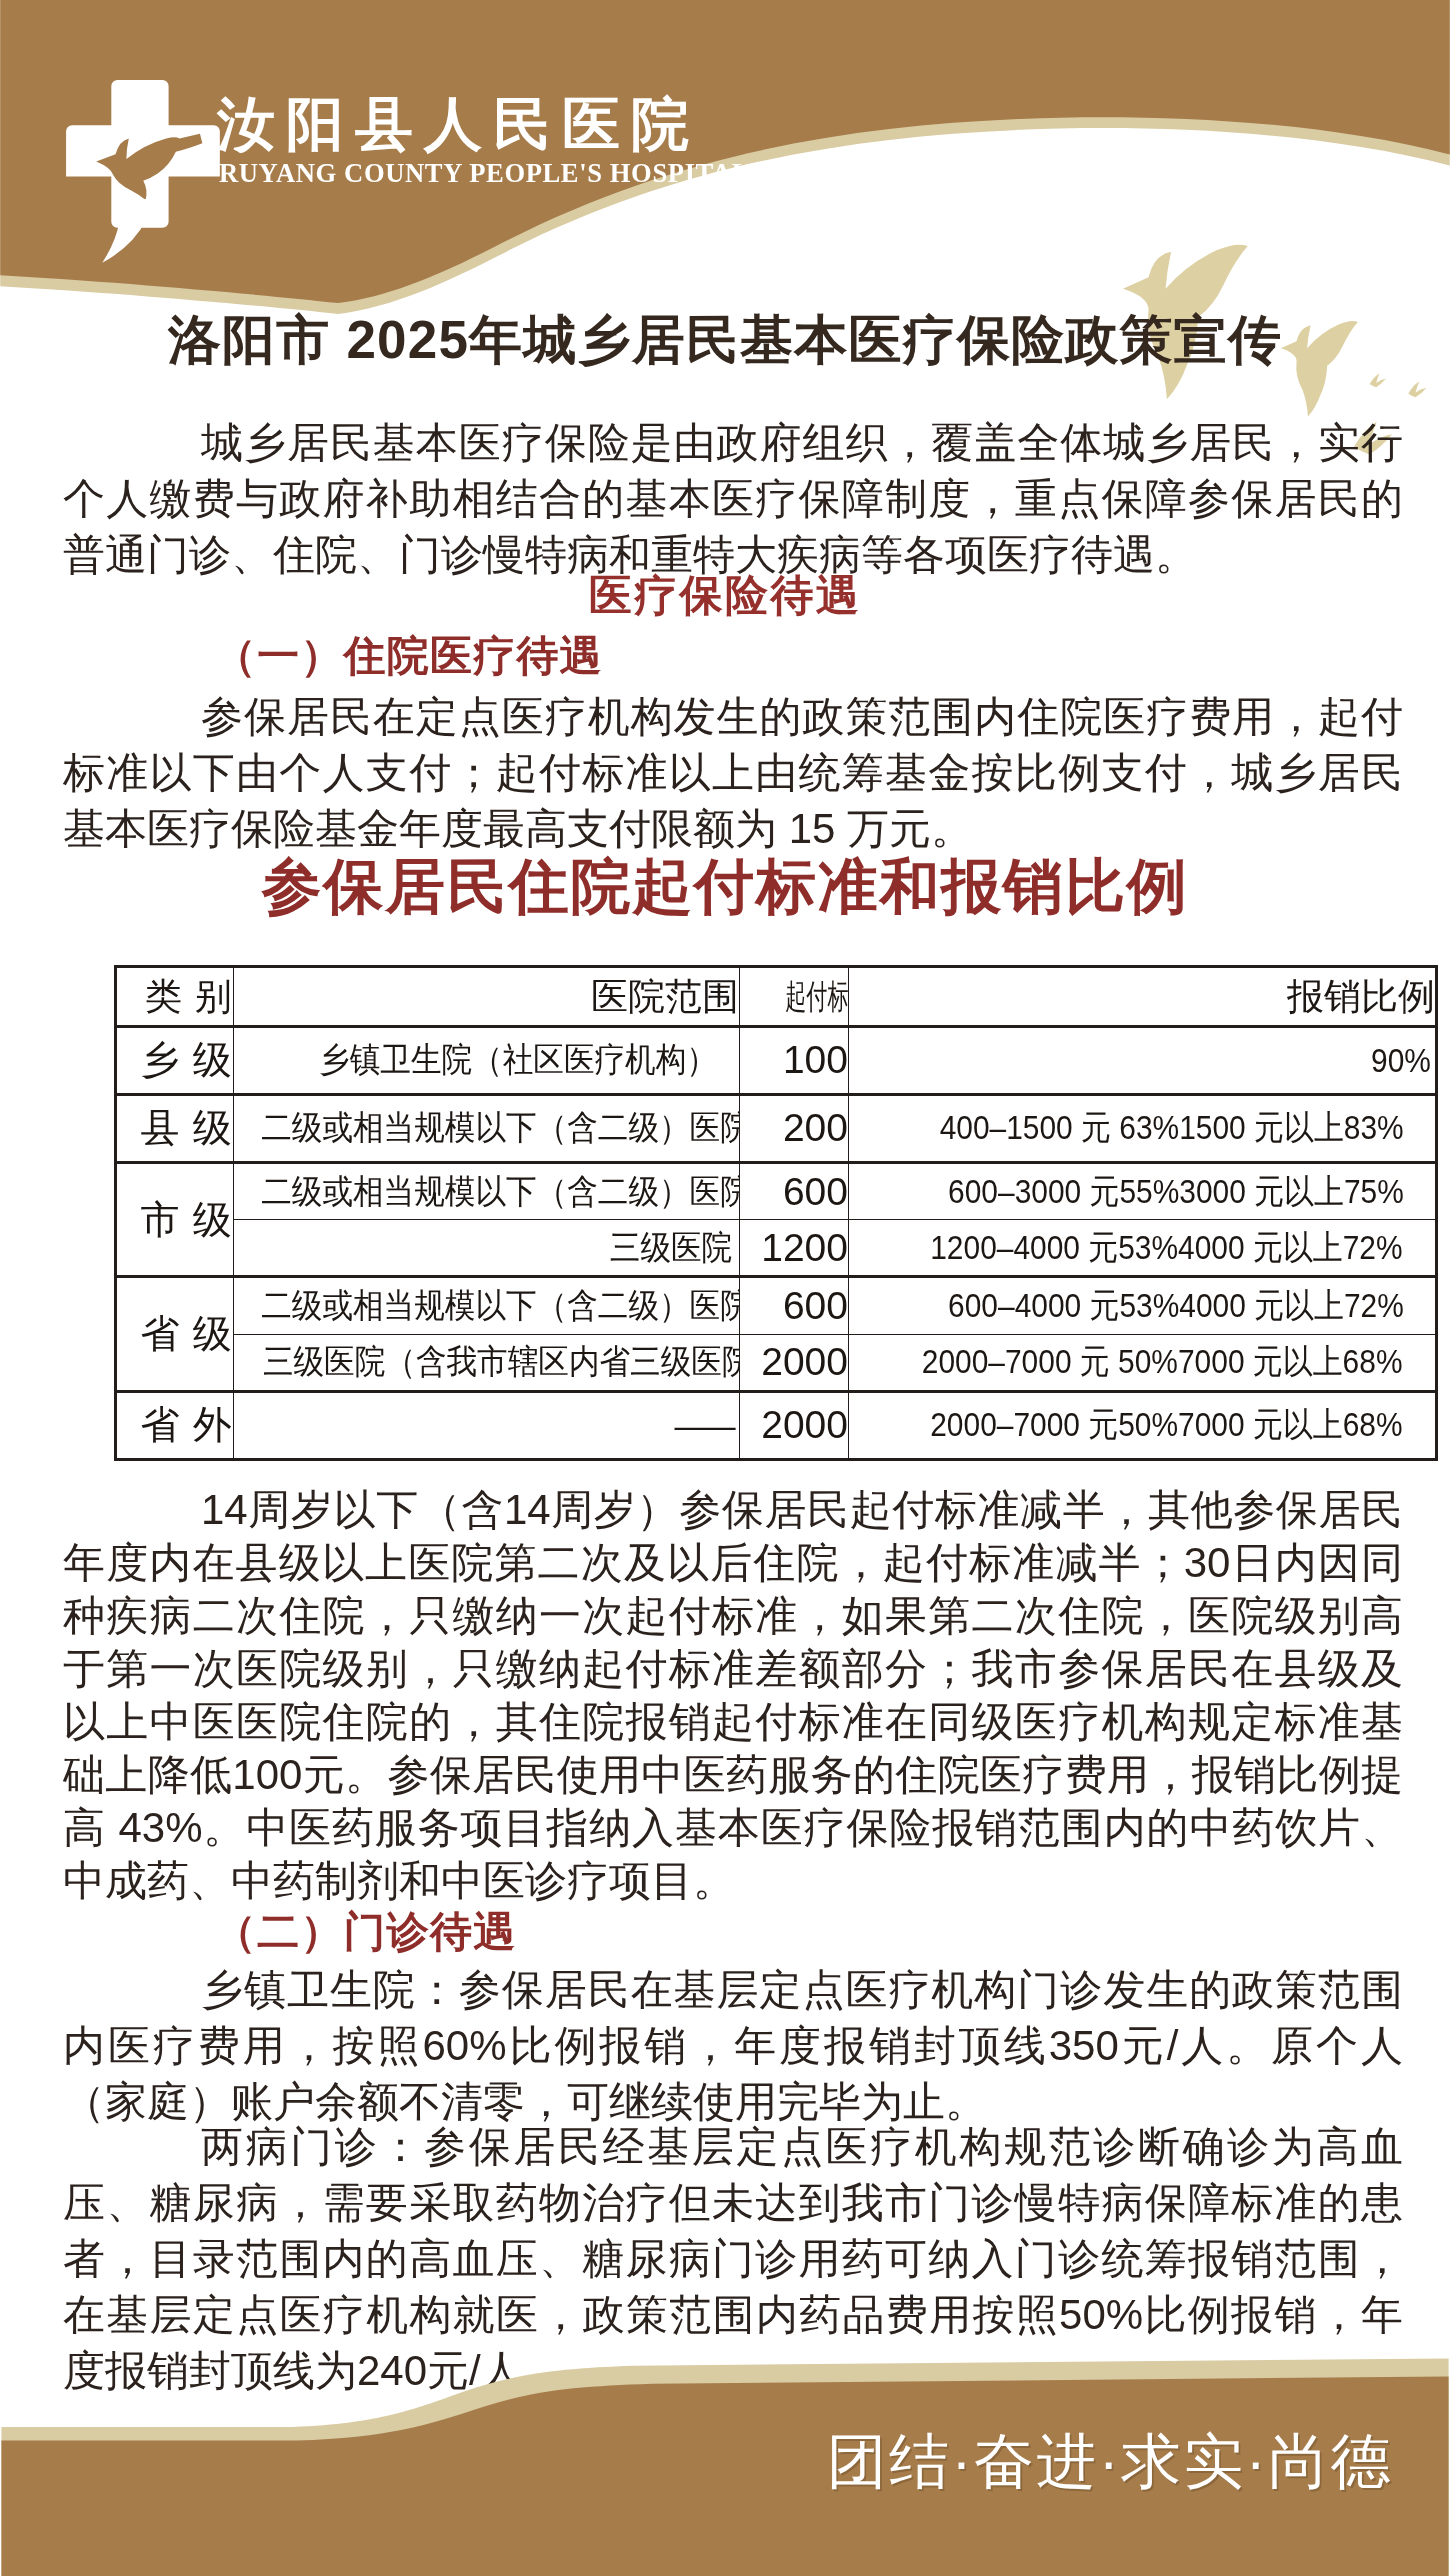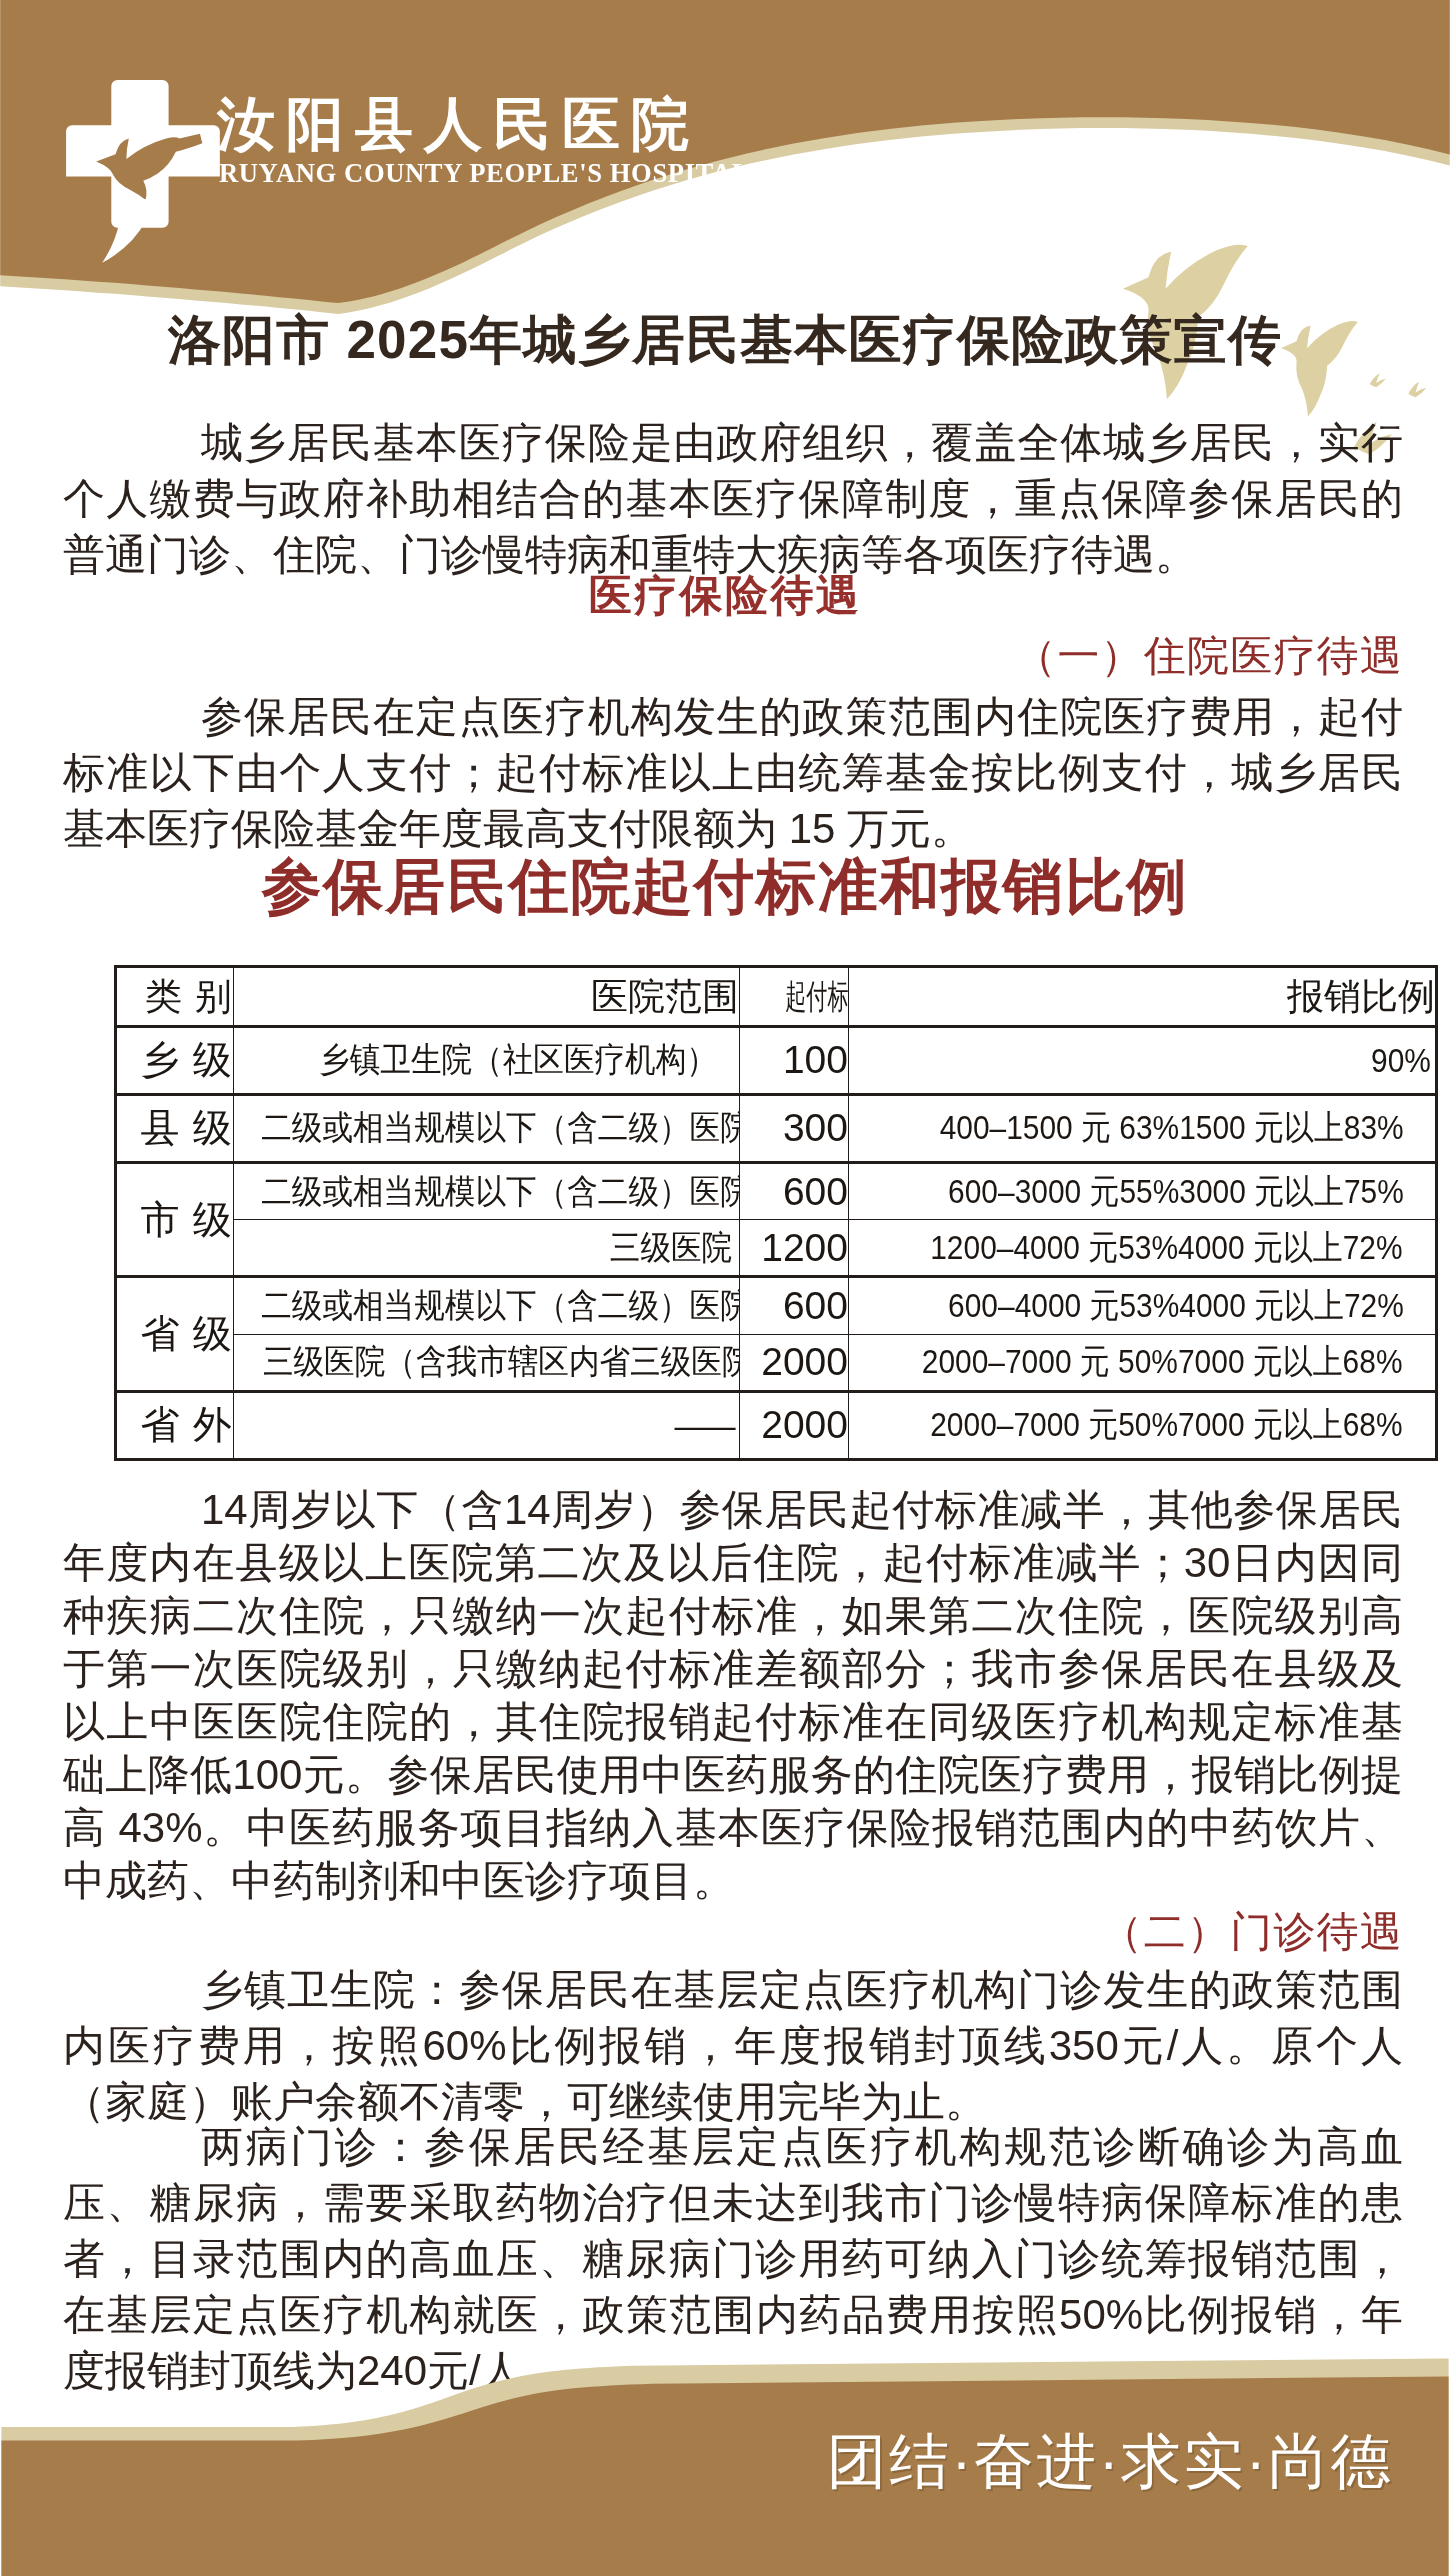--- a/index.html
+++ b/index.html
@@ -43,22 +43,22 @@
     font-size:42px;line-height:56px;text-align:justify;
     text-indent:138px;color:var(--ink);
   }
   .p1{top:379px;margin-top:36px;}
   .h-center{
     position:absolute;top:567px;left:0;width:100%;text-align:center;
     font-size:43px;font-weight:bold;color:var(--red);letter-spacing:2.4px;
   }
   .h-sub{
     position:absolute;left:63px;width:1340px;
-    font-size:42px;font-weight:normal;color:var(--dark-red);
-    text-indent:151px;letter-spacing:1.2px;text-align:right;
+    font-size:42px;font-weight:bold;color:var(--dark-red);
+    text-indent:151px;letter-spacing:1.2px;
   }
   .h-sub1{top:628px;}
   .p2{top:689px;}
   .table-title{
     position:absolute;top:847px;left:0;width:100%;text-align:center;
     font-size:60px;font-weight:bold;color:var(--dark-red);letter-spacing:1.8px;
   }
   
   .policy-table{
     position:absolute;top:965px;left:114px;width:1227px;height:496px;
@@ -169,21 +169,21 @@
   <tbody>
       <tr class="group-start">
         <td class="col-cat" rowspan="1">乡 级</td>
         <td class="col-scope"><span class="cell-text">乡镇卫生院（社区医疗机构）</span></td>
         <td class="col-ded"><span class="cell-text">100</span></td>
         <td class="col-ratio"><span class="cell-text">90%</span></td>
       </tr>
       <tr class="group-start">
         <td class="col-cat" rowspan="1">县 级</td>
         <td class="col-scope"><span class="cell-text">二级或相当规模以下（含二级）医院</span></td>
-        <td class="col-ded"><span class="cell-text">300</span></td>
+        <td class="col-ded"><span class="cell-text">200</span></td>
         <td class="col-ratio"><span class="cell-text">400–1500 元 63%1500 元以上83%</span></td>
       </tr>
       <tr class="group-start">
         <td class="col-cat" rowspan="2">市 级</td>
         <td class="col-scope"><span class="cell-text">二级或相当规模以下（含二级）医院</span></td>
         <td class="col-ded"><span class="cell-text">600</span></td>
         <td class="col-ratio"><span class="cell-text">600–3000 元55%3000 元以上75%</span></td>
       </tr>
       <tr>
         <td class="col-scope"><span class="cell-text">三级医院</span></td>

